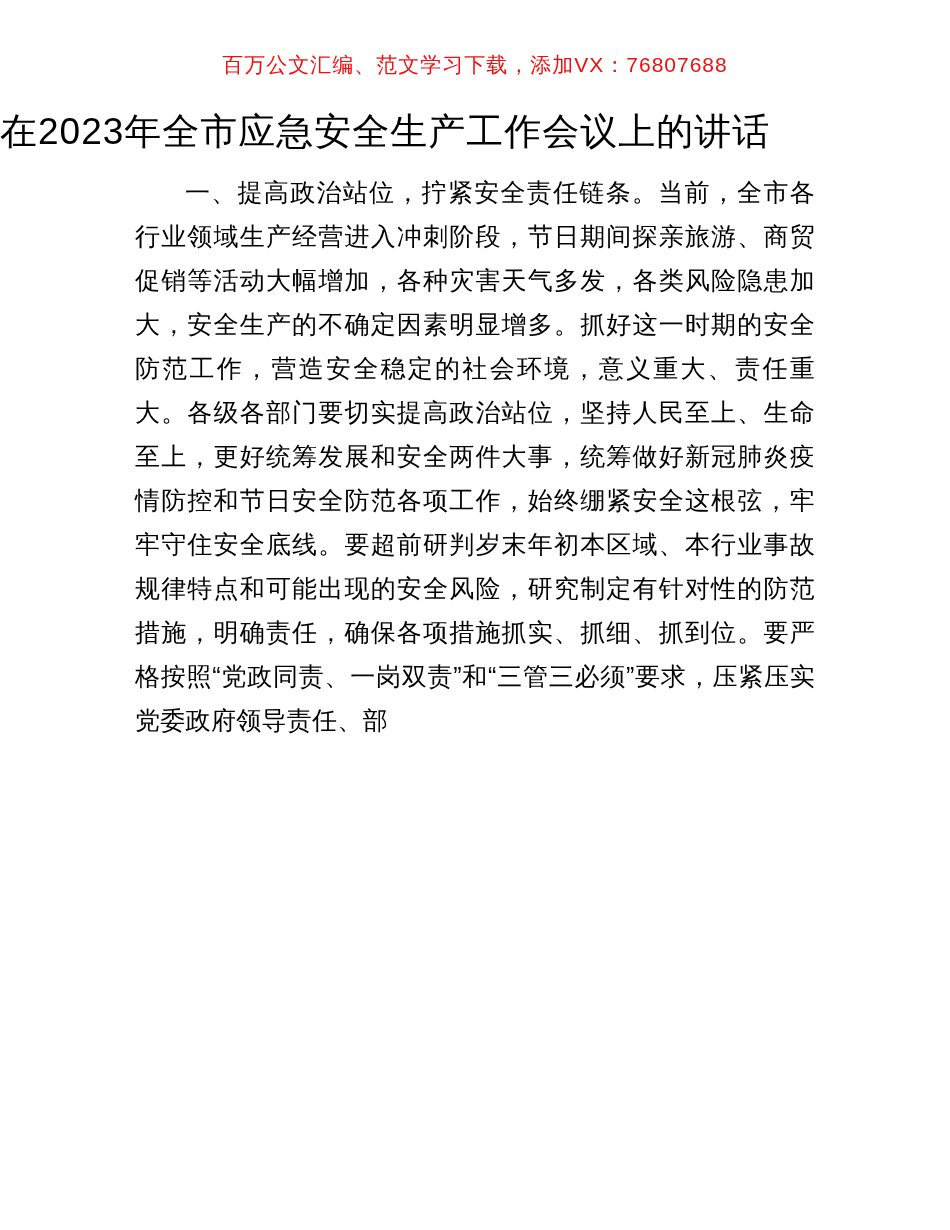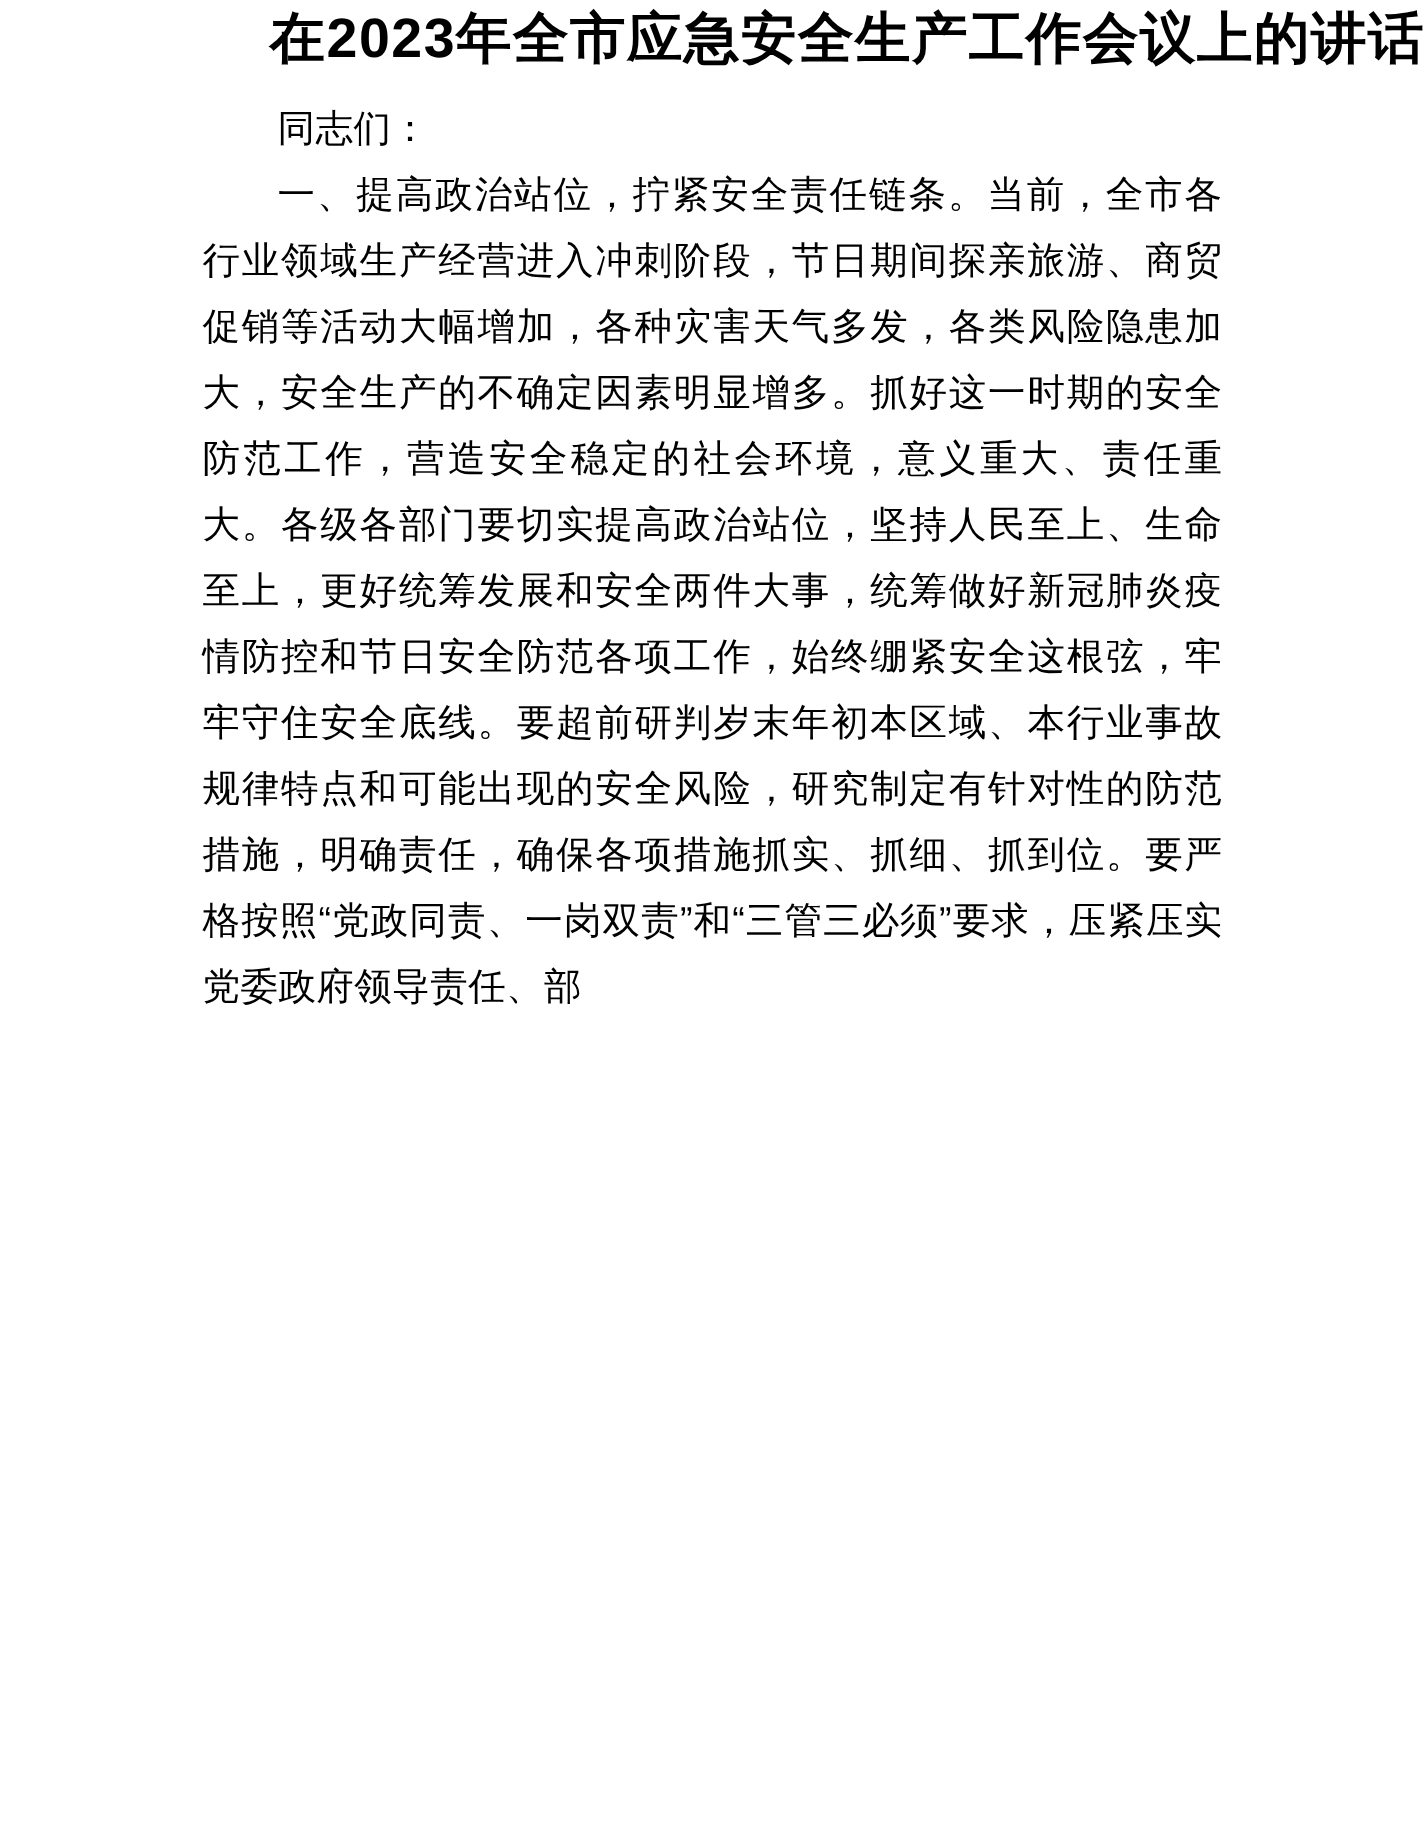--- a/index.html
+++ b/index.html
@@ -19,44 +19,45 @@
   }
   .notice {
     padding-top: 50px;
     text-align: center;
     color: var(--notice_red, #f10e0e);
     font-size: 21px;
     line-height: 30px;
     letter-spacing: 1px;
   }
   .doc-title {
-    text-align: right;
+    margin-top: 26px;
+    text-align: left;
     font-size: 37px;
     line-height: 52px;
-    font-weight: bold;
+    font-weight: normal;
     letter-spacing: 1px;
   }
   .content {
     width: 680px;
     margin: 12px auto 0 auto;
     font-size: 25px;
     line-height: 44px;
     text-align: justify;
     text-justify: inter-ideograph;
     letter-spacing: 0.3px;
   }
   .content p {
     text-indent: 2em;
     margin: 0;
   }
 </style>
 </head>
 <body>
 
 <div class="page">
+  <div class="notice">百万公文汇编、范文学习下载，添加VX：76807688</div>
 
   <h1 class="doc-title">在2023年全市应急安全生产工作会议上的讲话</h1>
 
   <div class="content">
-    <p>同志们：</p>
     <p>一、提高政治站位，拧紧安全责任链条。当前，全市各行业领域生产经营进入冲刺阶段，节日期间探亲旅游、商贸促销等活动大幅增加，各种灾害天气多发，各类风险隐患加大，安全生产的不确定因素明显增多。抓好这一时期的安全防范工作，营造安全稳定的社会环境，意义重大、责任重大。各级各部门要切实提高政治站位，坚持人民至上、生命至上，更好统筹发展和安全两件大事，统筹做好新冠肺炎疫情防控和节日安全防范各项工作，始终绷紧安全这根弦，牢牢守住安全底线。要超前研判岁末年初本区域、本行业事故规律特点和可能出现的安全风险，研究制定有针对性的防范措施，明确责任，确保各项措施抓实、抓细、抓到位。要严格按照“党政同责、一岗双责”和“三管三必须”要求，压紧压实党委政府领导责任、部</p>
   </div>
 </div>
 
 </body></html>

